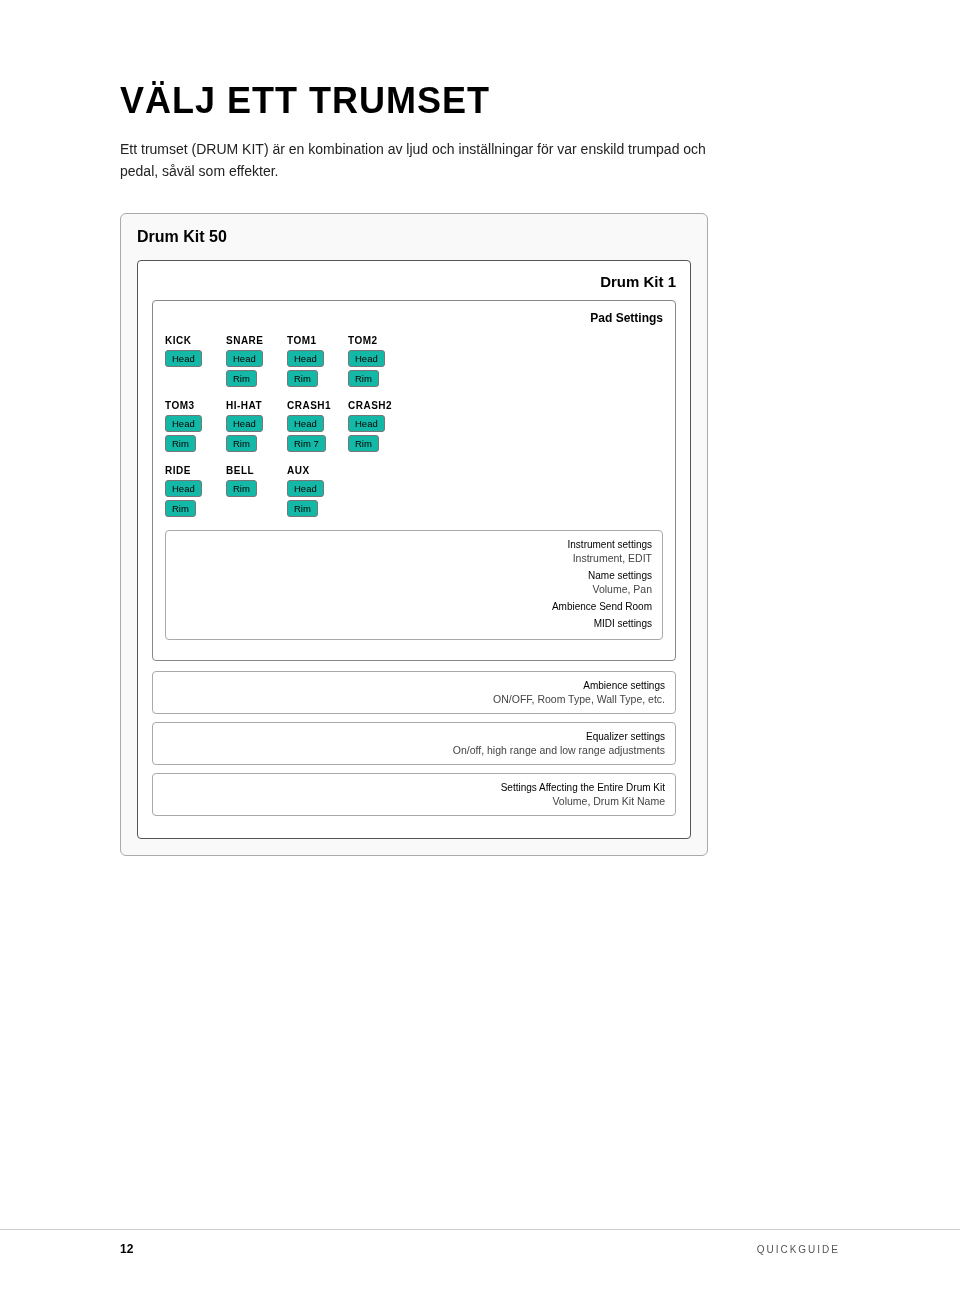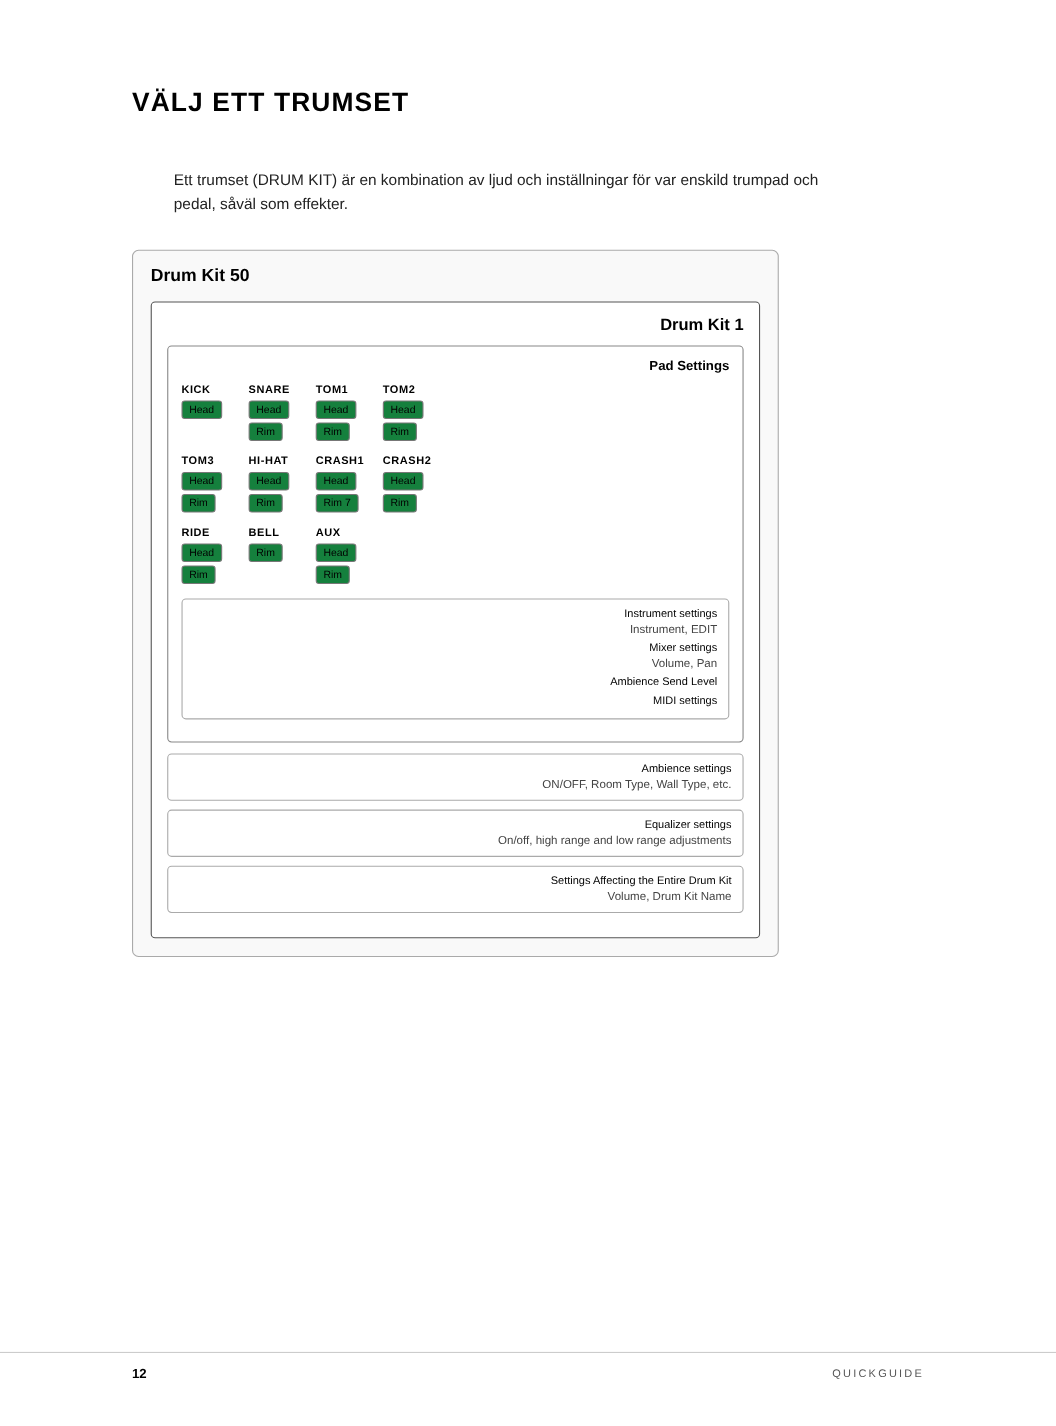--- a/index.html
+++ b/index.html
@@ -10,34 +10,33 @@
       width: 960px;
       min-height: 1296px;
       position: relative;
     }
 
     .page {
       padding: 80px 120px 60px 120px;
     }
 
     .page-title {
-      font-size: 24px;
+      font-size: 36px;
       font-weight: 900;
       text-transform: uppercase;
       letter-spacing: 1px;
-      margin-bottom: 44px;
+      margin-bottom: 16px;
     }
 
     .intro-text {
       font-size: 14px;
       line-height: 1.6;
       max-width: 620px;
       margin-bottom: 30px;
       color: #222;
-      margin-left: 38px;
     }
 
     
     .drum-kit-50-box {
       border: 1px solid #aaa;
       border-radius: 6px;
       padding: 14px 16px 16px 16px;
       width: 588px;
       background: #f9f9f9;
       position: relative;
@@ -100,21 +99,21 @@
       margin-bottom: 4px;
       letter-spacing: 0.5px;
     }
 
     
     .pad-btn {
       border: 1px solid #777;
       border-radius: 3px;
       font-size: 9.5px;
       padding: 2px 6px;
-      background: #15803d;
+      background: #14b8a6;
       margin-bottom: 3px;
       white-space: nowrap;
     }
 
     
     .settings-section {
       border: 1px solid #aaa;
       border-radius: 4px;
       padding: 8px 10px;
       margin-bottom: 8px;
@@ -245,23 +244,23 @@
           <div class="pad-col">
             <div class="pad-label">AUX</div>
             <div class="pad-btn">Head</div>
             <div class="pad-btn">Rim</div>
           </div>
         </div>
 
         <div class="settings-section">
           <div class="settings-section-title">Instrument settings</div>
           <div class="settings-section-sub">Instrument, EDIT</div>
-          <div class="settings-section-title" style="margin-top:6px;">Mixer settings</div>
+          <div class="settings-section-title" style="margin-top:6px;">Name settings</div>
           <div class="settings-section-sub">Volume, Pan</div>
-          <div class="settings-section-title" style="margin-top:6px;">Ambience Send Level</div>
+          <div class="settings-section-title" style="margin-top:6px;">Ambience Send Room</div>
           <div class="settings-section-title" style="margin-top:6px;padding-left:24px;">MIDI settings</div>
         </div>
 
       </div>
 
       <div class="settings-section">
         <div class="settings-section-title">Ambience settings</div>
         <div class="settings-section-sub">ON/OFF, Room Type, Wall Type, etc.</div>
       </div>
 

